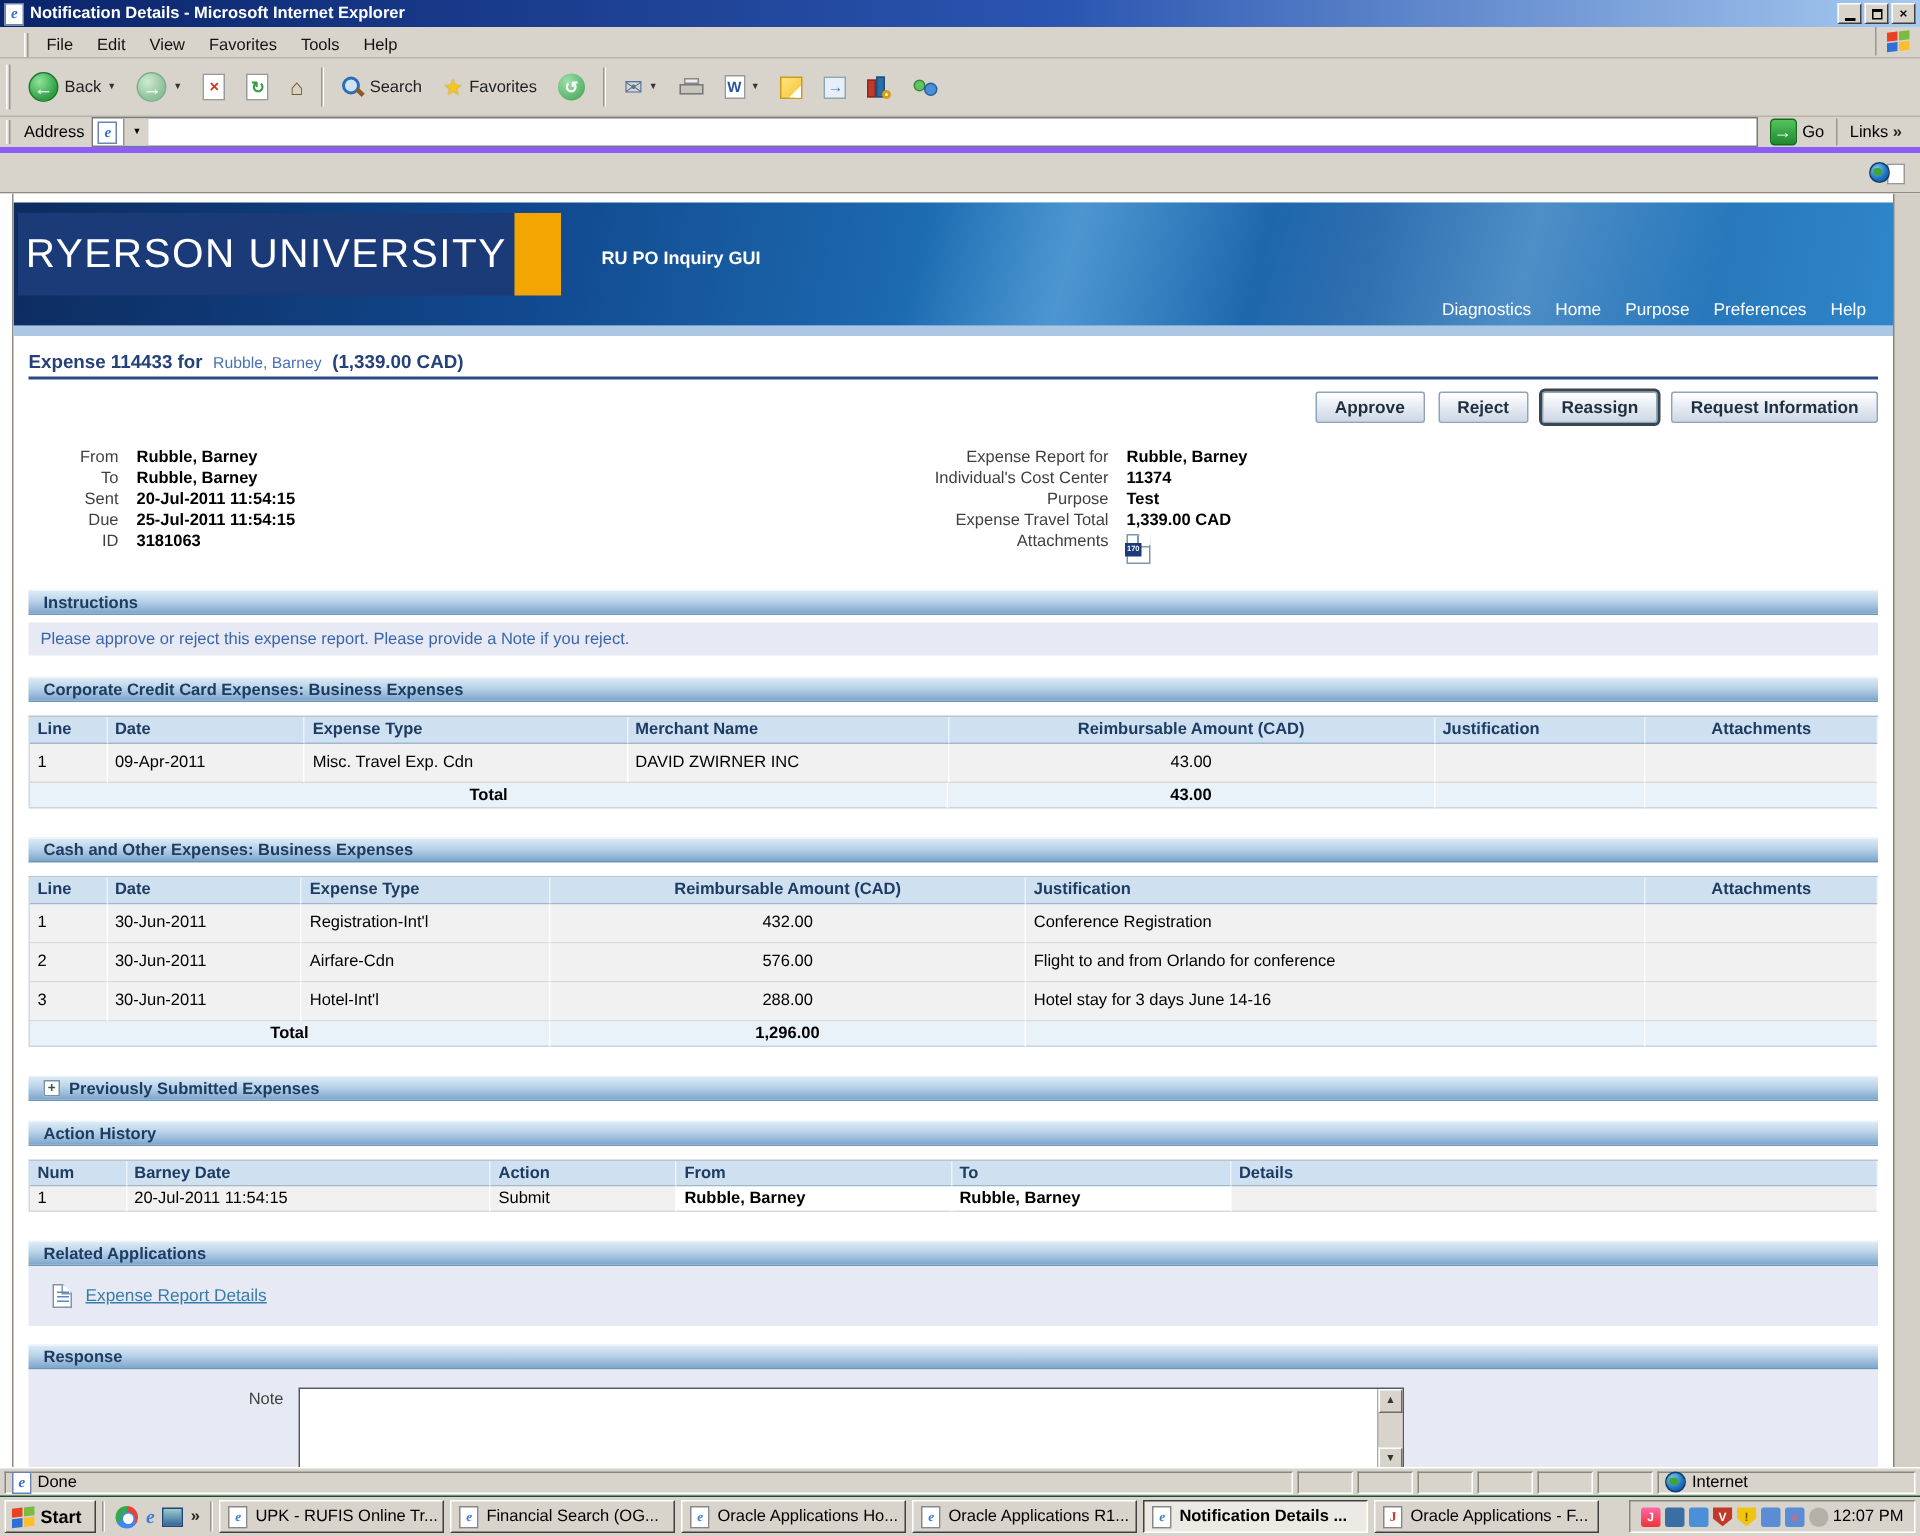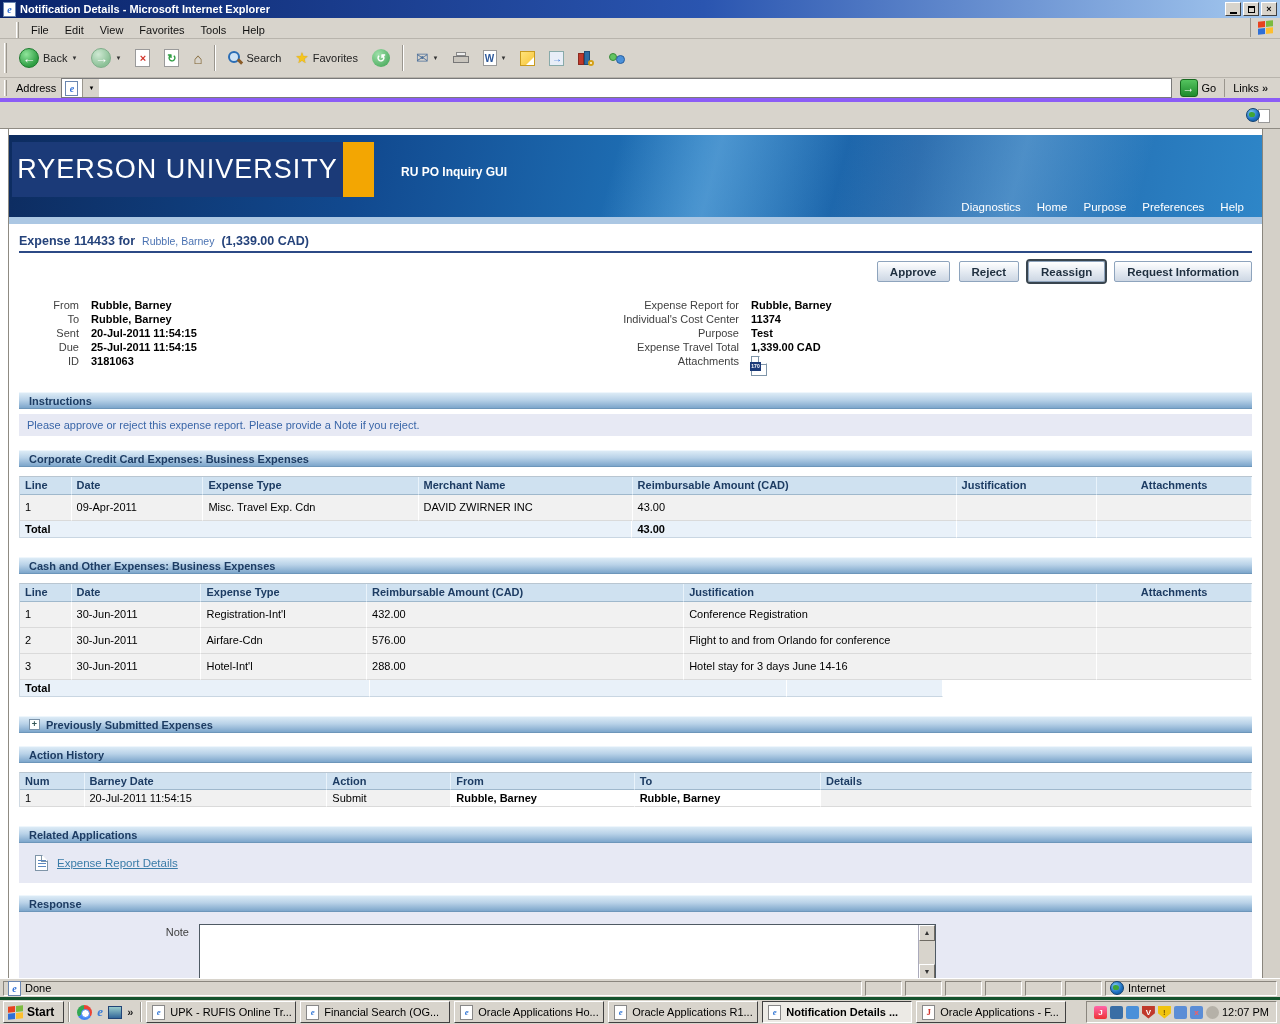--- a/index.html
+++ b/index.html
@@ -116,21 +116,21 @@
 .mt13{margin-top:13px;} .mt14{margin-top:14px;} .mt19{margin-top:19px;} .mt12{margin-top:12px;}
 .instr-body { margin-top:5px; height:22px; line-height:22px; background:#e7e9f4; color:#3a66a8; padding-left:8px; }
 
 .plus-box { width:11px; height:11px; background:#fff; border:1px solid #7a92a8; color:#355; font-size:9px; line-height:9px; text-align:center; font-weight:bold; cursor:pointer; }
 
 .tbl { margin-top:9px; border-left:1px solid #cfd9e2; border-top:1px solid #b9c6d1; }
 .trow { display:flex; }
 .th { background:#cfe1f0; color:#1d3c63; font-weight:bold; height:18px; line-height:17px; padding:0 5px; border-right:1px solid #e9f3fb; border-bottom:1px solid #9fb8cc; }
 .td { background:#f1f1f1; height:26px; line-height:25px; padding:0 5px; border-right:1px solid #ffffff; border-bottom:1px solid #dadada; overflow:hidden; white-space:nowrap; }
 .tot { background:#e9f1f9; height:17px; line-height:16px; font-weight:bold; border-right:1px solid #fff; border-bottom:1px solid #c9d6e2; padding:0 5px; }
-.ra { text-align:left; } .ct { text-align:center; }
+.ra { text-align:center; } .ct { text-align:center; }
 .ah .td { height:17px; line-height:16px; }
 .td.white { background:#fff; font-weight:bold; }
 
 .related-body { background:#e7e9f4; height:40px; display:flex; align-items:center; gap:9px; padding-left:16px; }
 .doc-ico { width:13px; height:16px; background:#fff; border:1px solid #7f95a8; position:relative; }
 .doc-ico::before { content:""; position:absolute; right:-1px; top:-1px; border:3px solid transparent; border-top-color:#e7e9f4; border-right-color:#e7e9f4; box-shadow:-1px 1px 0 #7f95a8; }
 .doc-ico::after { content:""; position:absolute; left:2px; top:4px; width:8px; height:1px; background:#5a87c0; box-shadow:0 3px 0 #5a87c0, 0 6px 0 #5a87c0; }
 .rel-link { color:#3a7ca8; text-decoration:underline; font-size:11.5px; cursor:pointer; }
 
 .resp-body { background:#e7e9f4; padding:12px 0 14px 12px; display:flex; gap:10px; }
@@ -141,21 +141,21 @@
 .sarr { height:16px; background:#d8d4cc; border:1px solid; border-color:#fff #6f6b63 #6f6b63 #fff; font-size:7px; text-align:center; line-height:14px; color:#333; }
 
 
 .statusbar { height:19px; background:#d8d4cc; border-top:1px solid #fff; display:flex; align-items:center; gap:3px; padding:0 3px; font-size:11px; flex:0 0 auto; }
 .sp { height:15px; border:1px solid; border-color:#8a867e #fff #fff #8a867e; display:flex; align-items:center; gap:4px; padding:0 4px; }
 .sp.main { flex:1; }
 .sp.tiny { width:37px; }
 .sp.inet { width:172px; }
 
 
-.taskbar { height:27px; background:#d8d4cc; border-top:3px solid #14532d; display:flex; align-items:center; gap:4px; padding:0 3px; flex:0 0 auto; }
+.taskbar { height:27px; background:#d8d4cc; border-top:1px solid #14532d; display:flex; align-items:center; gap:4px; padding:0 3px; flex:0 0 auto; }
 .start { height:22px; display:flex; align-items:center; gap:4px; padding:0 9px 0 4px; border:1px solid; border-color:#fff #404040 #404040 #fff; font-weight:bold; font-size:12px; cursor:pointer; }
 .tsep { width:2px; height:20px; border-left:1px solid #9a968e; border-right:1px solid #fff; }
 .ql { display:flex; align-items:center; gap:5px; padding:0 3px; }
 .chrome { width:15px; height:15px; border-radius:50%; background:conic-gradient(#ea4335 0 33%,#4285f4 33% 66%,#34a853 66% 100%); position:relative; }
 .chrome::after { content:""; position:absolute; left:4px; top:4px; width:7px; height:7px; border-radius:50%; background:#fff; border:1px solid #4285f4; }
 .ie-e { font:bold italic 13px "Liberation Serif",serif; color:#3e7ed6; }
 .winq { width:14px; height:13px; background:linear-gradient(#9cc,#369); border:1px solid #247; }
 .chev { font-size:11px; font-weight:bold; color:#222; }
 .taskbtn { flex:1; max-width:150px; height:22px; display:flex; align-items:center; gap:5px; padding:0 5px; border:1px solid; border-color:#fff #404040 #404040 #fff; font-size:11px; white-space:nowrap; overflow:hidden; cursor:pointer; background:#d8d4cc; }
 .taskbtn.active { border-color:#404040 #fff #fff #404040; background:#eceae5; font-weight:bold; }
@@ -428,20 +428,21 @@
           <div class="trow">
             <span class="td" style="width:52px">3</span>
             <span class="td" style="width:131px">30-Jun-2011</span>
             <span class="td" style="width:167px">Hotel-Int'l</span>
             <span class="td ra" style="width:320px">288.00</span>
             <span class="td" style="width:417px">Hotel stay for 3 days June 14-16</span>
             <span class="td" style="width:156px"></span>
           </div>
           <div class="trow">
             <span class="tot ra" style="width:350px">Total</span>
+            <span class="tot ra" style="width:320px">1,296.00</span>
             <span class="tot" style="width:417px"></span>
             <span class="tot" style="width:156px"></span>
           </div>
         </div>
 
         <div class="secbar mt19">
           <span class="plus-box">+</span>
           <span>Previously Submitted Expenses</span>
         </div>
 

